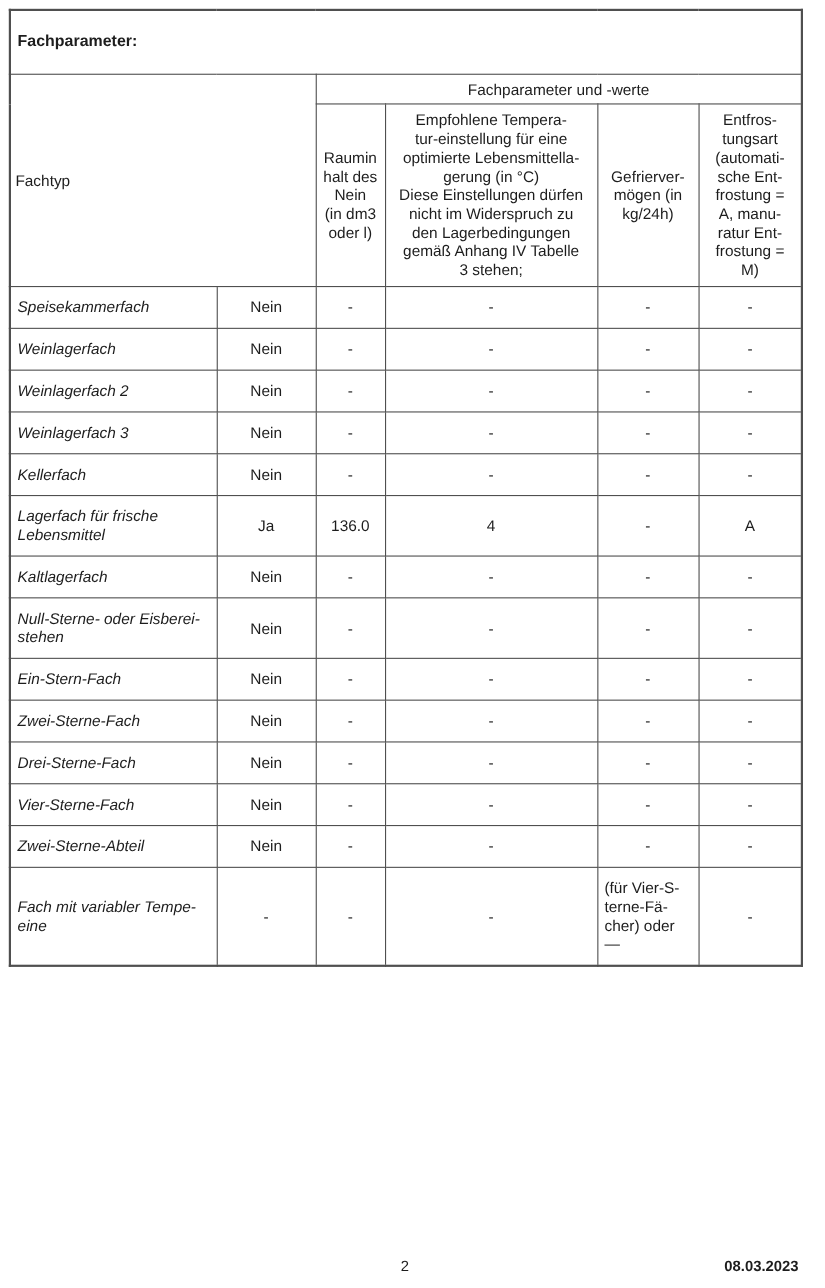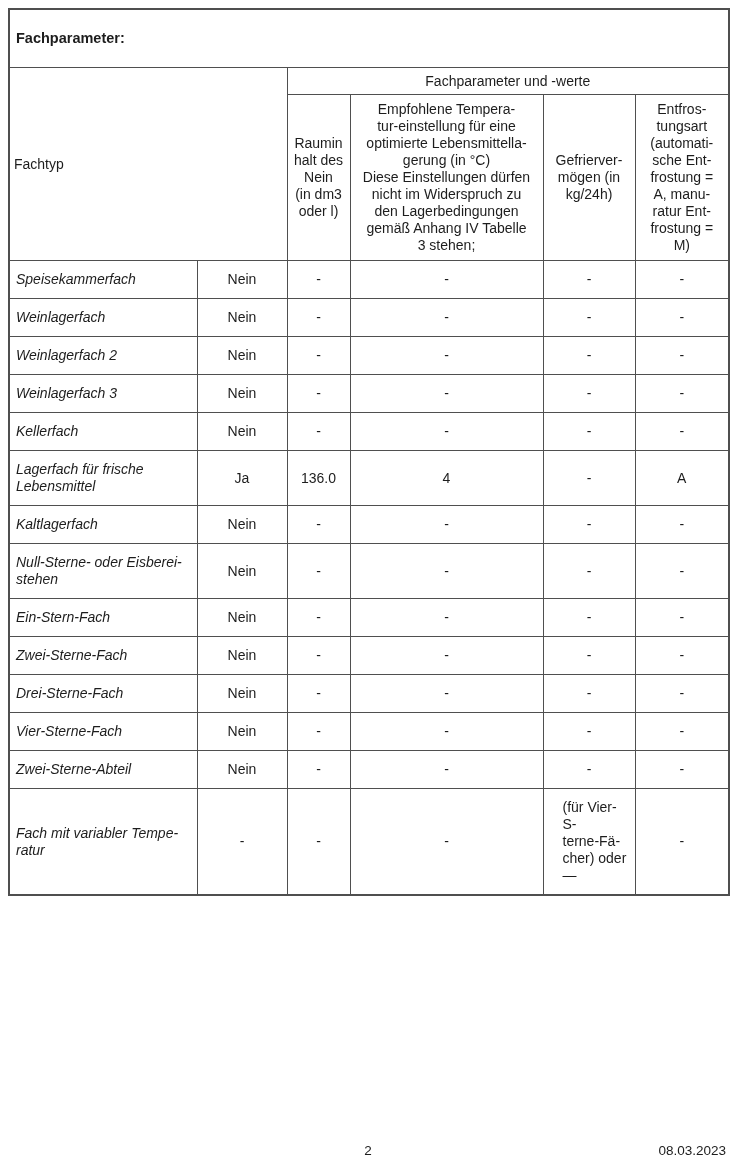--- a/index.html
+++ b/index.html
@@ -60,40 +60,41 @@
     text-align: left;
     padding-left: 6px;
     padding-right: 6px;
     font-style: italic;
   }
   tbody.data-rows tr:last-child td {
     height: 65px; 
   }
   tbody.data-rows tr:last-child td.cell-gefrier {
     text-align: left;
-    padding-left: 19px;
+    padding-left: 6px;
   }
   .page-footer {
     position: absolute;
     left: 8px;
     top: 1143px;
     width: 720px;
     height: 18px;
     font-size: 13.5px;
   }
   .page-number {
     position: absolute;
     left: 0;
     width: 720px;
     text-align: center;
   }
   .footer-date {
     position: absolute;
     right: 2px;
     top: 0;
+    font-weight: bold;
   }
 </style>
 </head>
 <body>
 
 <table class="doc-table">
   <colgroup>
     <col style="width:188px">
     <col style="width:90px">
     <col style="width:63px">
@@ -240,21 +241,21 @@
       <tr>
         <td class="cell-fachtyp">Zwei-Sterne-Abteil</td>
         <td class="cell-vorhanden">Nein</td>
         <td class="cell-rauminhalt">-</td>
         <td class="cell-temperatur">-</td>
         <td class="cell-gefrier">-</td>
         <td class="cell-entfrostung">-</td>
       </tr>
       <tr>
         <td class="cell-fachtyp">Fach mit variabler Tempe-
-ratur</td>
+eine</td>
         <td class="cell-vorhanden">-</td>
         <td class="cell-rauminhalt">-</td>
         <td class="cell-temperatur">-</td>
         <td class="cell-gefrier">(für Vier-S-
 terne-Fä-
 cher) oder
 —</td>
         <td class="cell-entfrostung">-</td>
       </tr>
     </tbody>

